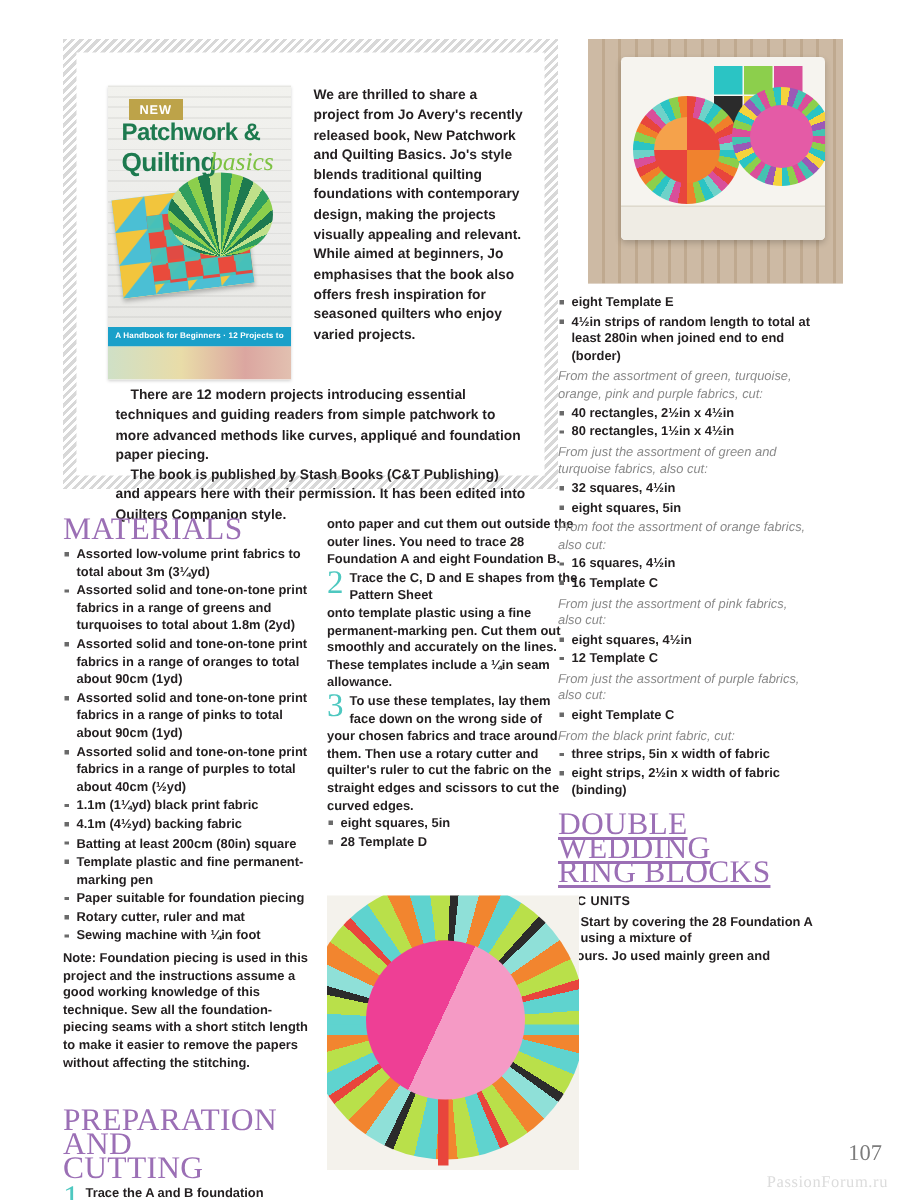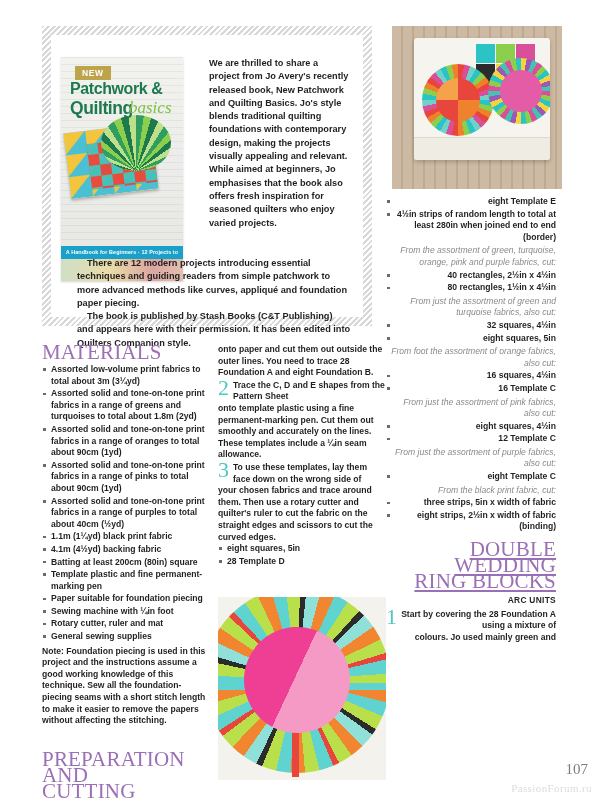--- a/index.html
+++ b/index.html
@@ -21,21 +21,21 @@
   }
   .intro-inner{
     position:absolute;left:9px;top:9px;right:9px;bottom:9px;
     background:#ffffff;
   }
   .tape{position:absolute;width:34px;height:2px;background:#2a2a2a;opacity:.85;}
   .tape.t1{left:46px;top:32px;transform:rotate(36deg);}
   .tape.t2{left:44px;top:59px;transform:rotate(36deg);}
 
   .bookcover{
-    position:absolute;left:10px;top:22px;width:122px;height:224px;
+    position:absolute;left:21px;top:22px;width:122px;height:196px;
     background:linear-gradient(180deg,#f2f2ee 0%,#ececea 48%,#e6e6e2 100%);
     overflow:hidden;box-shadow:0 1px 2px rgba(0,0,0,.18);
   }
   .bc-lines{position:absolute;inset:0;
     background:repeating-linear-gradient(180deg,rgba(0,0,0,.05) 0 1px,rgba(0,0,0,0) 1px 7px);}
   .bc-new{position:absolute;left:14px;top:9px;background:#bda349;color:#fff;
     font-size:8.5px;font-weight:bold;letter-spacing:.6px;padding:2px 7px;}
   .bc-t1{position:absolute;left:9px;top:23px;color:#1d7a4f;font-size:16px;
     font-weight:bold;letter-spacing:-.4px;font-family:"Liberation Sans",sans-serif;}
   .bc-t2{position:absolute;left:9px;top:41px;color:#1d7a4f;font-size:17.5px;
@@ -96,21 +96,21 @@
       #9b59b6 40deg 50deg,#45c2b1 50deg 60deg);}
   .r2c{left:86px;top:32px;width:42px;height:42px;background:#e45ba6;}
   .sq{position:absolute;width:19px;height:19px;}
   .ph-bottom{position:absolute;left:0;bottom:0;width:100%;height:22px;
     background:#efece4;border-top:1px solid #ded9cd;}
 
   
   .col{position:absolute;font-size:8.6px;line-height:11.6px;color:#231f20;}
   .col1{left:42px;top:344px;width:168px;}
   .col2{left:218px;top:344px;width:168px;}
-  .col3{left:386px;top:196px;width:170px;text-align:right;}
+  .col3{left:372px;top:196px;width:170px;}
 
   h2.sec{
     font-family:"Liberation Serif",serif;
     font-size:21px;line-height:16px;color:#9b6fb5;font-weight:normal;
     margin:0 0 4px 0;letter-spacing:.2px;
   }
   h3.sub{font-size:8.4px;color:#231f20;font-weight:bold;margin:6px 0 2px 0;letter-spacing:.3px;}
 
   ul.bul{margin:0;padding:0;list-style:none;}
   ul.bul li{position:relative;padding-left:9px;margin-bottom:1px;font-weight:bold;}
@@ -210,23 +210,22 @@
         <li>Assorted low-volume print fabrics to total about 3m (3¼yd)</li>
         <li>Assorted solid and tone-on-tone print fabrics in a range of greens and turquoises to total about 1.8m (2yd)</li>
         <li>Assorted solid and tone-on-tone print fabrics in a range of oranges to total about 90cm (1yd)</li>
         <li>Assorted solid and tone-on-tone print fabrics in a range of pinks to total about 90cm (1yd)</li>
         <li>Assorted solid and tone-on-tone print fabrics in a range of purples to total about 40cm (½yd)</li>
         <li>1.1m (1¼yd) black print fabric</li>
         <li>4.1m (4½yd) backing fabric</li>
         <li>Batting at least 200cm (80in) square</li>
         <li>Template plastic and fine permanent-marking pen</li>
         <li>Paper suitable for foundation piecing</li>
+        <li>Rotary cutter, ruler and mat</li>
         <li>Sewing machine with ¼in foot</li>
-        <li>Rotary cutter, ruler and mat</li>
-        <li>General sewing supplies</li>
       </ul>
     <p class="para note" style="margin-top:3px;">
       <b>Note</b><span>: Foundation piecing is used in this project and the instructions assume a good working knowledge of this technique. Sew all the foundation-piecing seams with a short stitch length to make it easier to remove the papers without affecting the stitching.</span>
     </p>
 
     <h2 class="sec" style="margin-top:24px;">
       <span>PREPARATION AND</span><br>
       <span>CUTTING</span>
     </h2>
 

